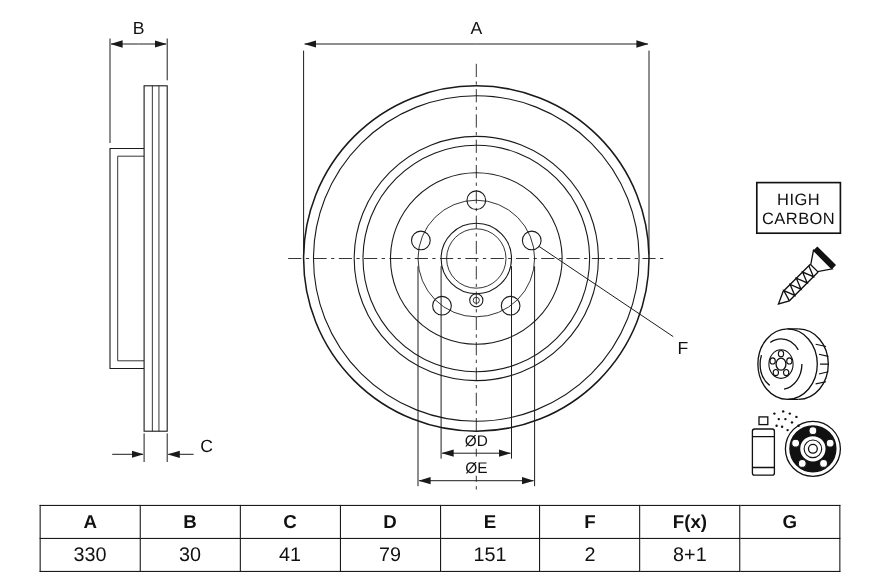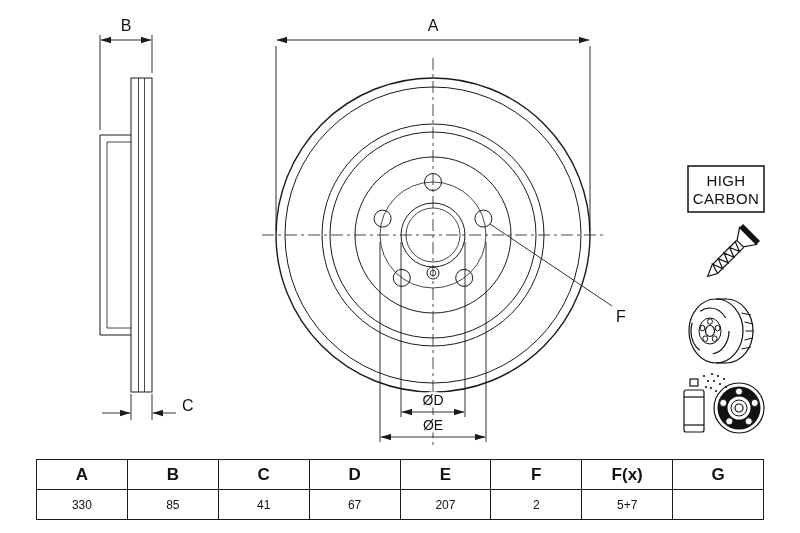--- a/index.html
+++ b/index.html
@@ -19,21 +19,21 @@
   .ic   {stroke:#111;stroke-width:1.2;fill:none;}
   .icF  {fill:#111;stroke:none;}
   .icW  {fill:#fff;stroke:#111;stroke-width:1;}
   #arr path{fill:#1a1a1a;}
 
   
   .dims{position:absolute;left:36px;top:459px;width:728px;border-collapse:collapse;
         table-layout:fixed;font-family:"Liberation Sans",sans-serif;}
   .dims th,.dims td{border:1px solid #1a1a1a;height:29px;text-align:center;padding:0;}
   .dims th{font-size:17px;font-weight:700;color:#111;}
-  .dims td{font-size:12px;font-weight:400;color:#111;}
+  .dims td{font-size:18px;font-weight:400;color:#111;}
 </style>
 </head>
 <body>
 
 <div class="page">
 
 <svg class="drawing" width="800" height="455" viewBox="0 0 800 455">
   <defs>
     <marker id="arr" viewBox="0 0 10 6" refX="9.5" refY="3" markerWidth="11" markerHeight="7" orient="auto" markerUnits="userSpaceOnUse">
       <path d="M0,0 L10,3 L0,6 Z"></path>
@@ -194,24 +194,24 @@
       <th>D</th>
       <th>E</th>
       <th>F</th>
       <th>F(x)</th>
       <th>G</th>
     </tr>
   </thead>
   <tbody>
     <tr>
       <td>330</td>
-      <td>85</td>
+      <td>30</td>
       <td>41</td>
-      <td>67</td>
-      <td>207</td>
+      <td>79</td>
+      <td>151</td>
       <td>2</td>
-      <td>5+7</td>
+      <td>8+1</td>
       <td></td>
     </tr>
   </tbody>
 </table>
 
 </div>
 
 </body></html>

